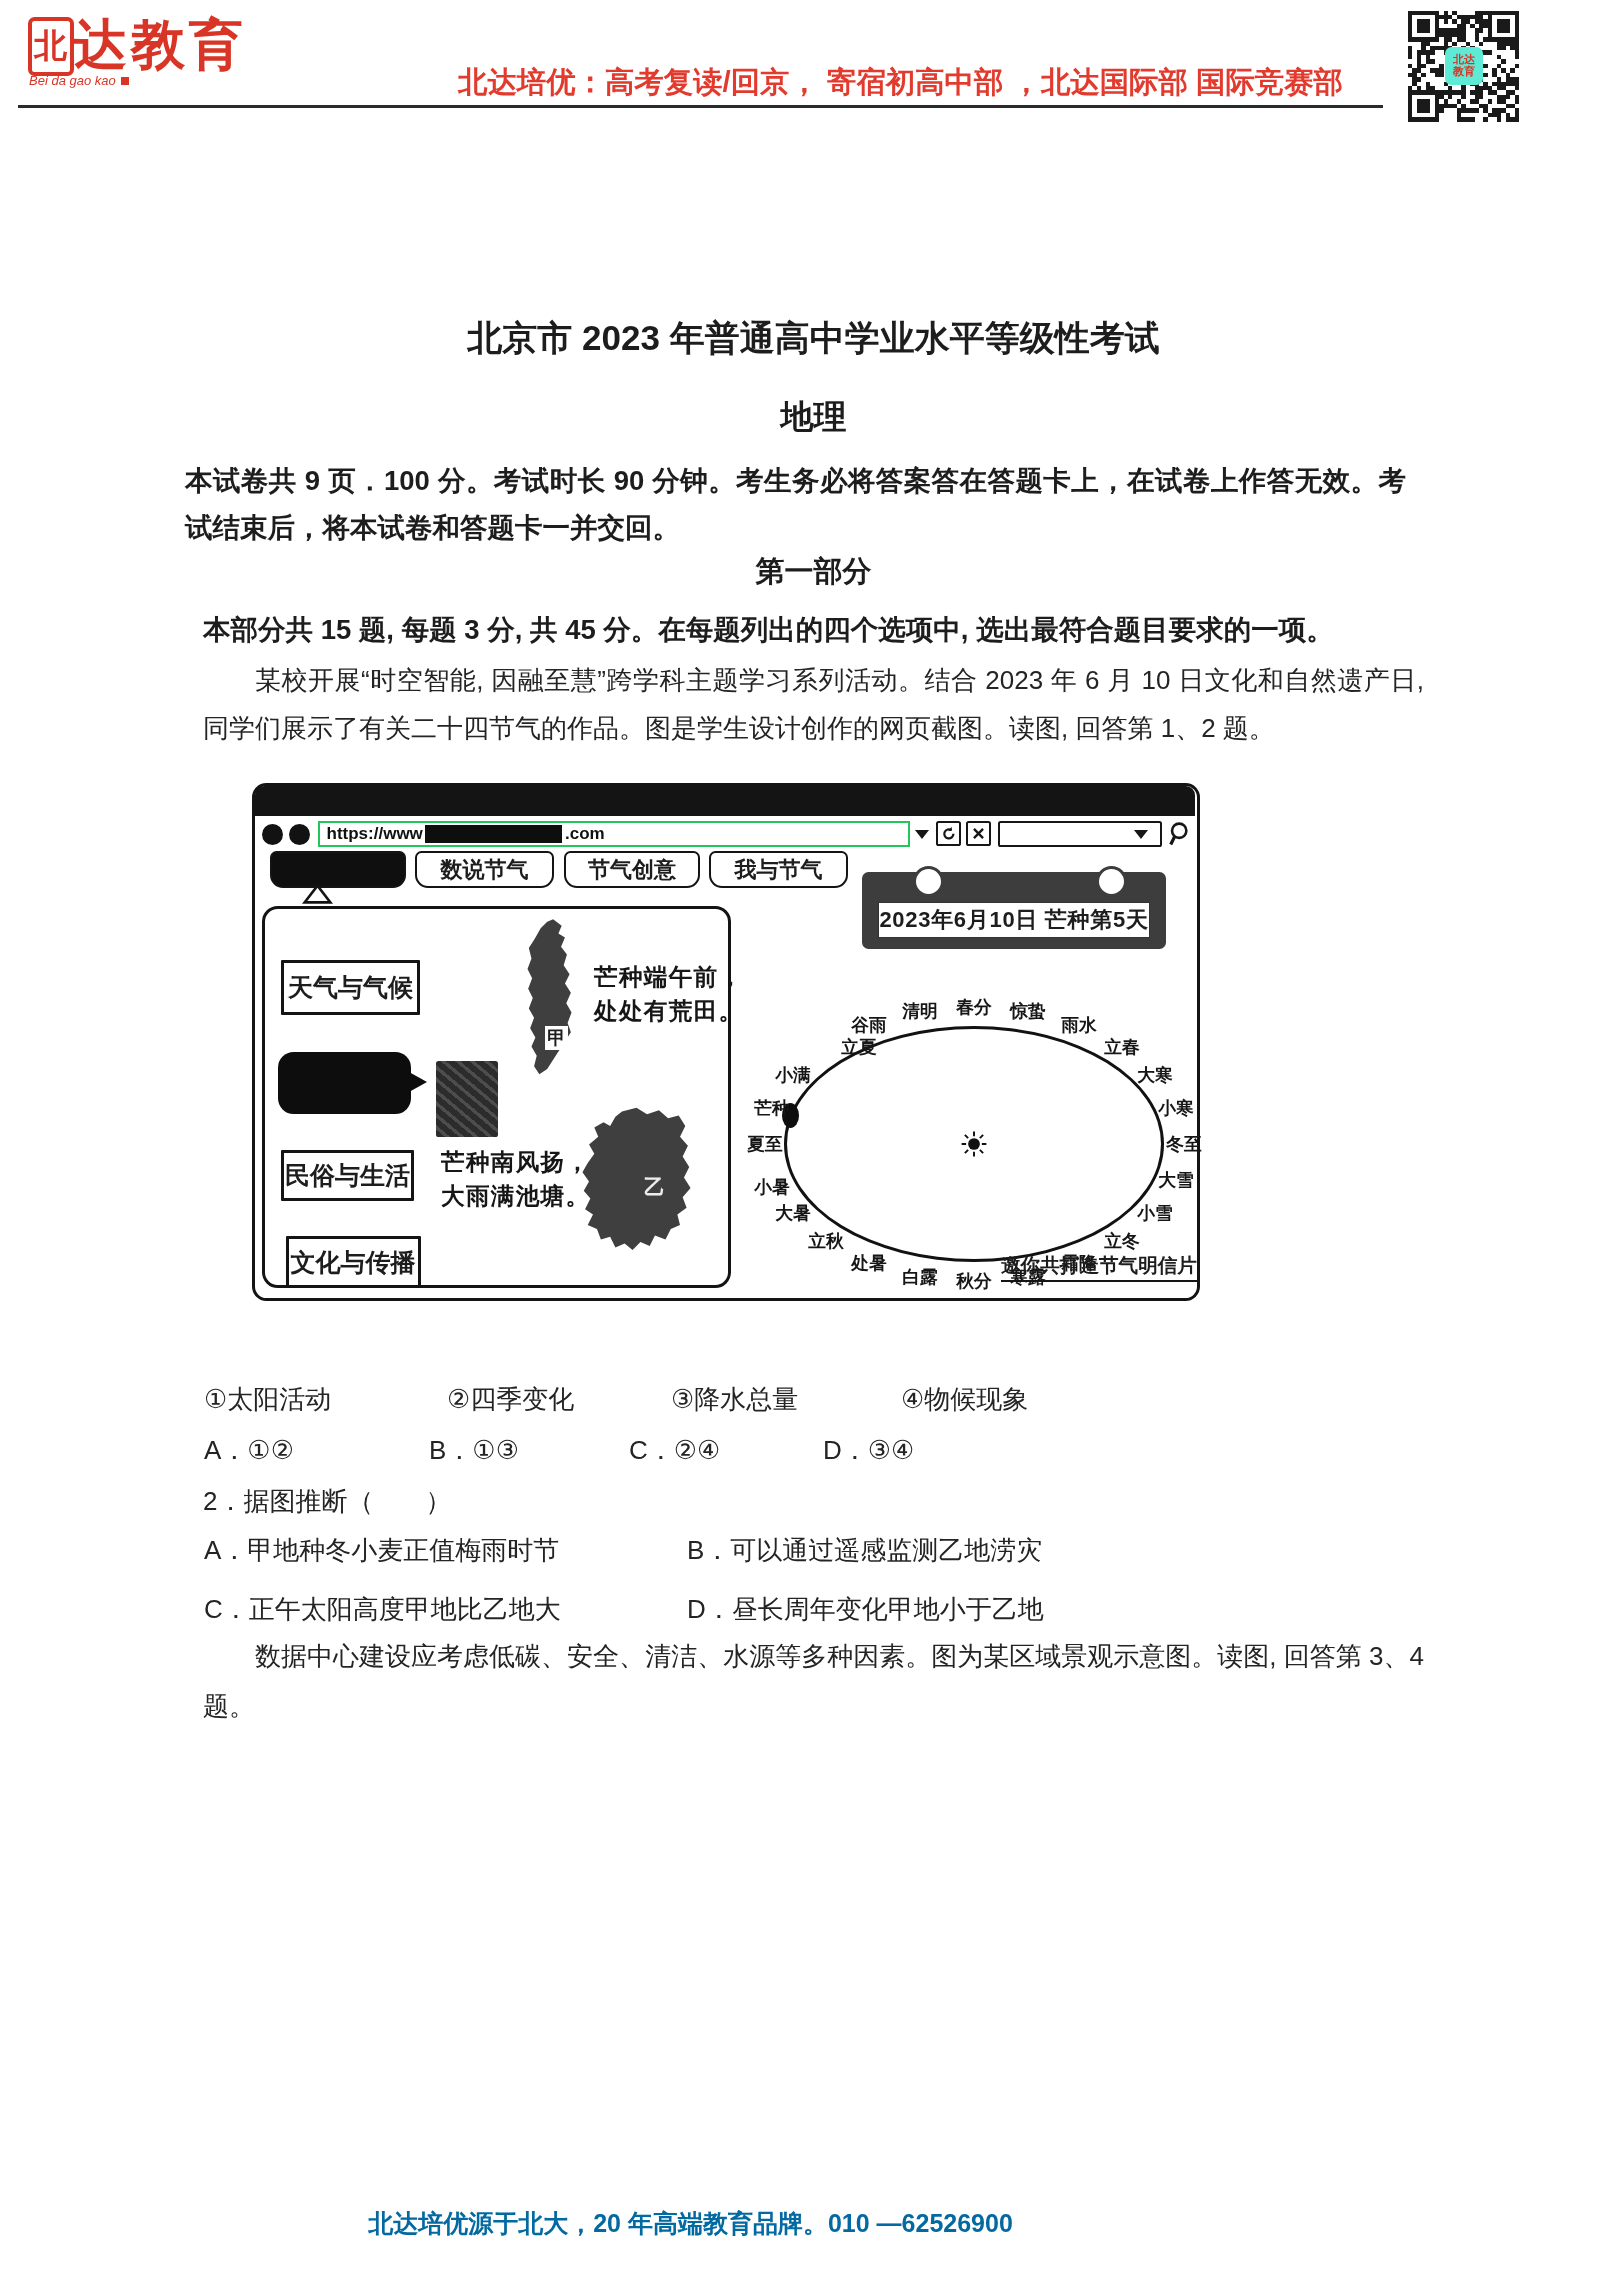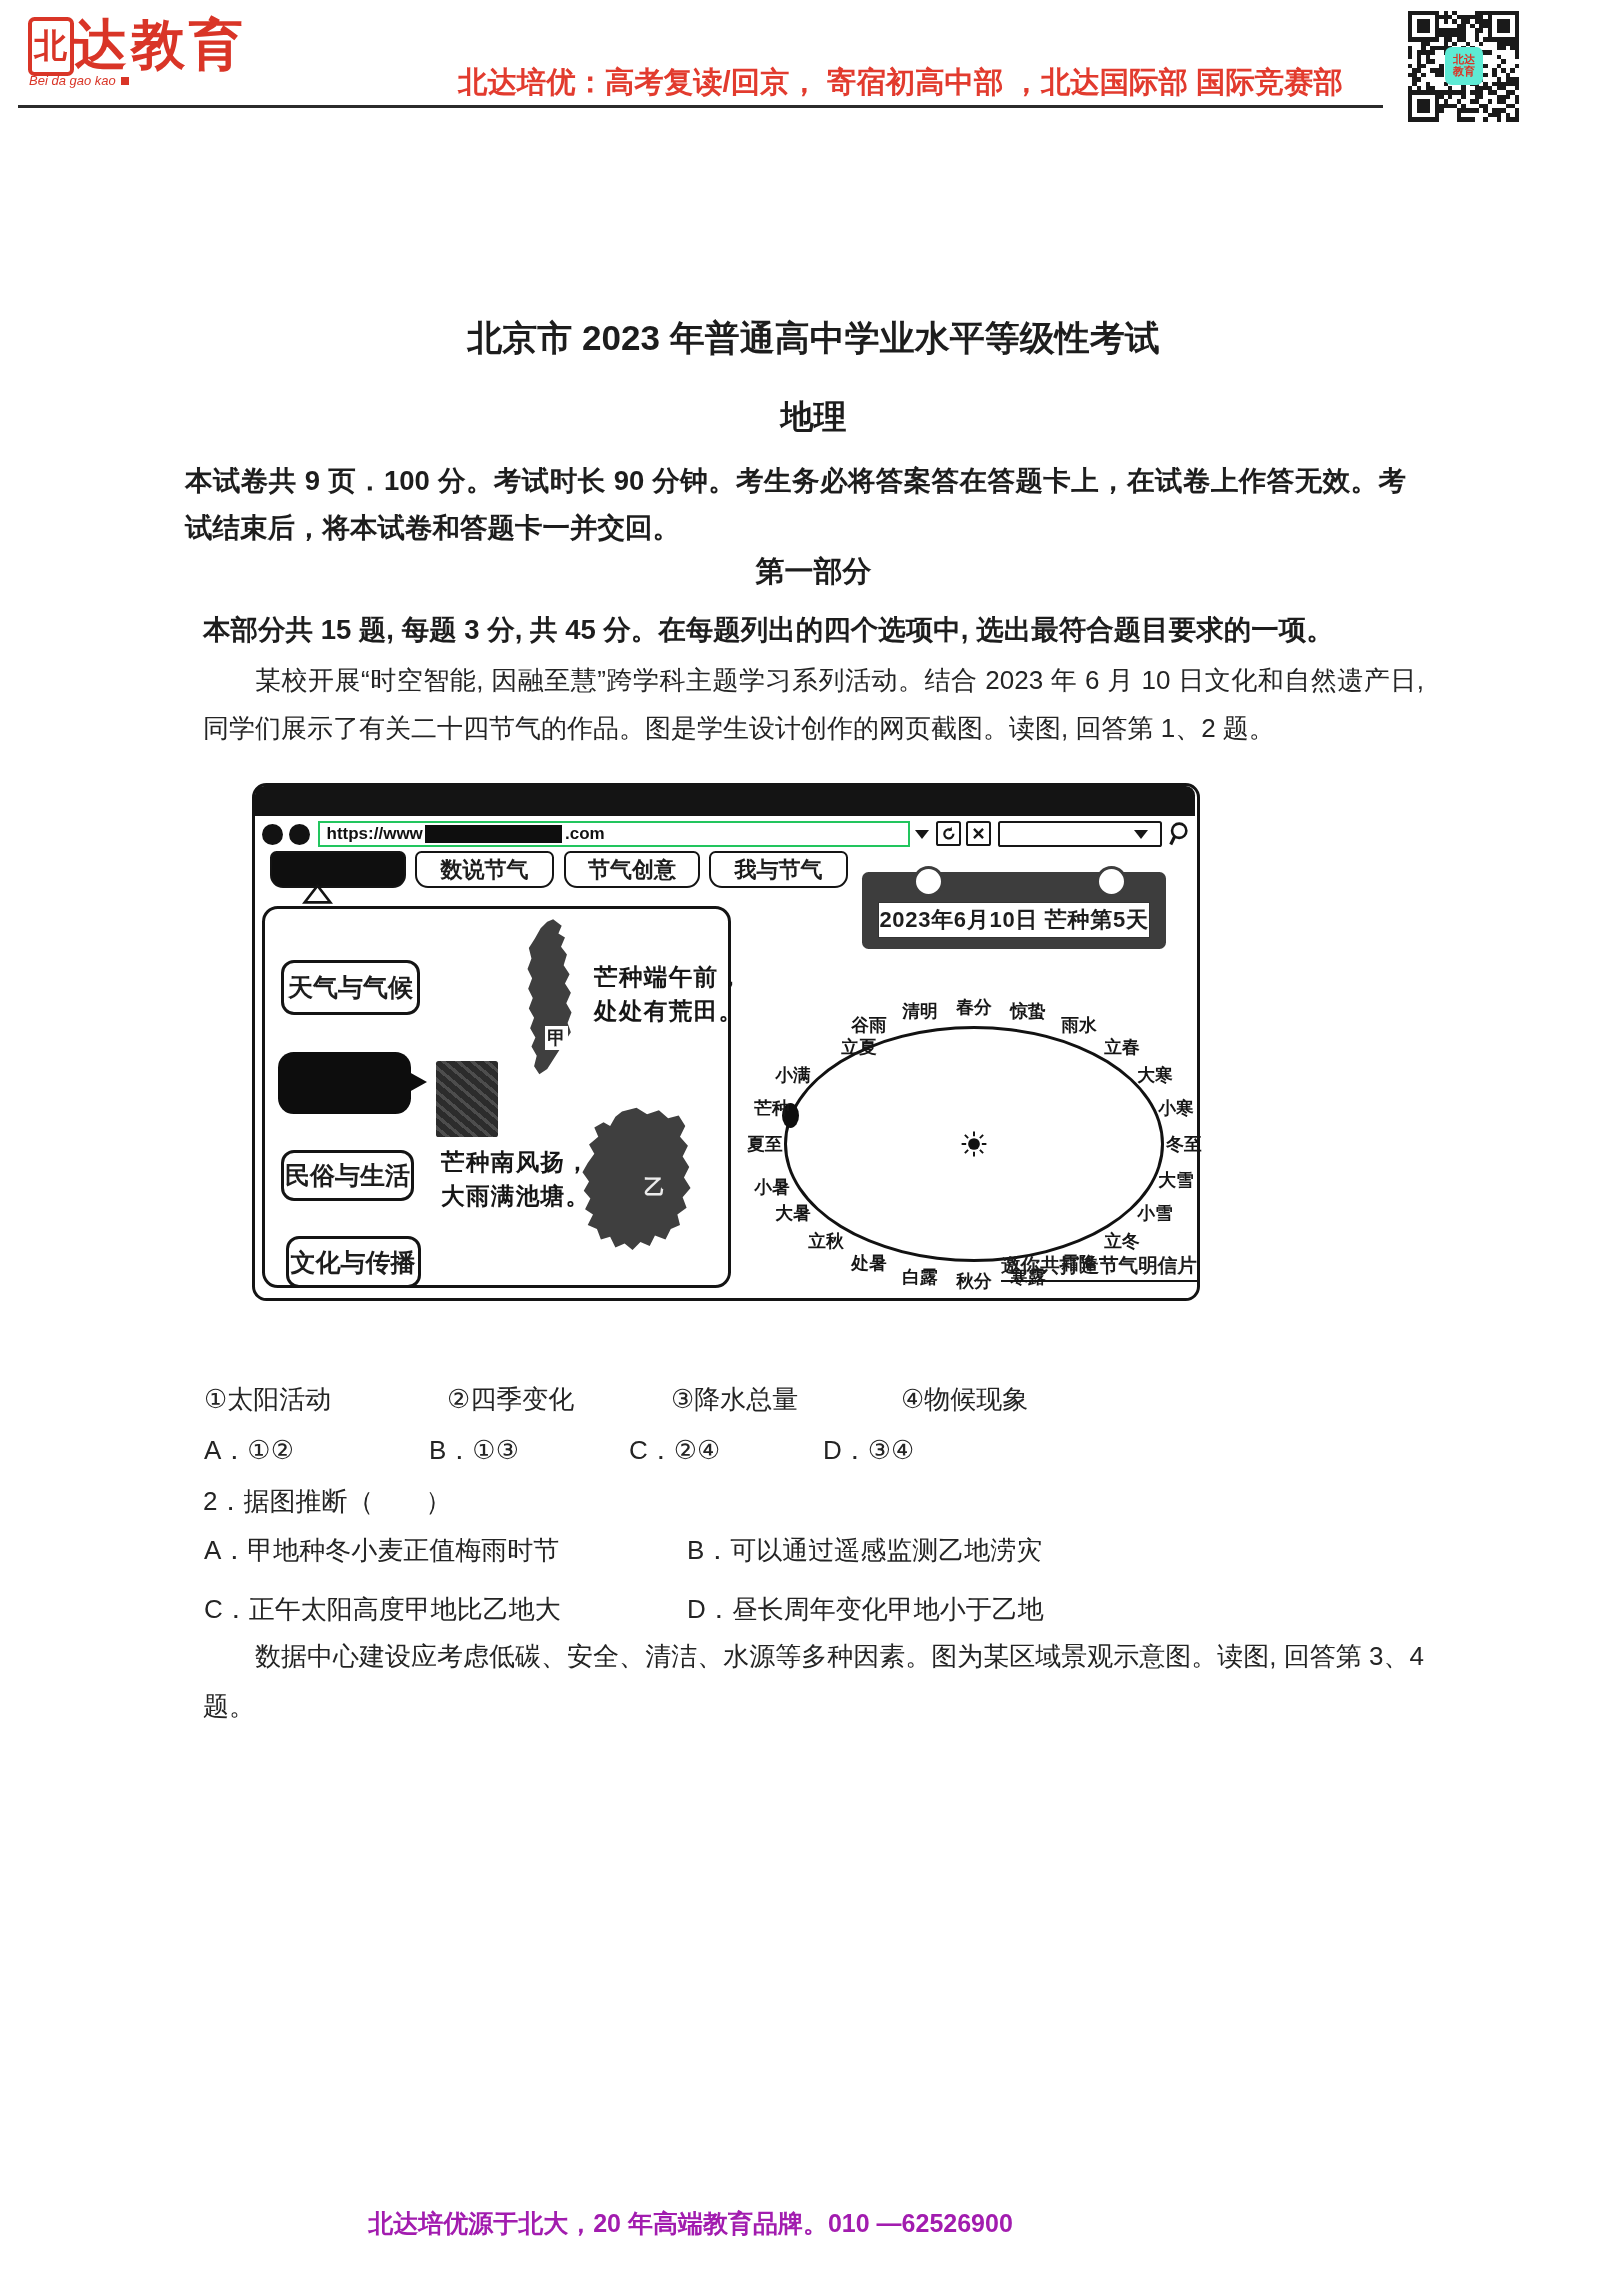--- a/index.html
+++ b/index.html
@@ -50,40 +50,40 @@
   .urlbox .u{font-size:17px;font-weight:bold;color:#111;}
   .redact{width:137px;height:18.3px;background:#0e0e0e;margin:0 2.6px;}
   .caret{width:0;height:0;border-left:7.2px solid transparent;border-right:7.2px solid transparent;border-top:9.8px solid #161616;}
   .minibox{width:25px;height:25px;border:2px solid #161616;border-radius:2.6px;top:35px;box-sizing:border-box;
            display:flex;align-items:center;justify-content:center;}
   .field2{left:743px;top:35px;width:164px;height:26px;border:2px solid #161616;border-radius:2.6px;box-sizing:border-box;}
   .tab{top:65px;height:37px;border:2.6px solid #141414;border-radius:6.5px 6.5px 13px 13px;background:#fff;
        display:flex;align-items:center;justify-content:center;font-size:22px;font-weight:bold;box-sizing:border-box;}
   .tab.sel{background:#0f0f0f;}
   .panel{left:6.5px;top:120px;width:469px;height:382px;border:3.3px solid #141414;border-radius:15.7px;box-sizing:border-box;}
-  .menu-btn{border:3.3px solid #141414;border-radius:13px;background:#fff;display:flex;align-items:center;
+  .menu-btn{border:3.3px solid #141414;border-radius:1px;background:#fff;display:flex;align-items:center;
             justify-content:center;font-size:25px;font-weight:bold;box-sizing:border-box;}
   .blob{left:23px;top:266px;width:133px;height:62px;background:#0d0d0d;border-radius:15.7px;}
   .blob:after{content:"";position:absolute;right:-15.7px;top:19.6px;width:0;height:0;
               border-top:10.5px solid transparent;border-bottom:10.5px solid transparent;border-left:18.3px solid #0d0d0d;}
   .imgbox{left:181px;top:275px;width:62px;height:76px;border-radius:2.6px;
           background:repeating-linear-gradient(40deg,#2c2c2c 0 5.9px,#4d4d4d 5.9px 9.2px);}
   .poem{font-size:23.6px;font-weight:bold;line-height:34px;letter-spacing:1.3px;color:#161616;white-space:nowrap;}
   .maplabel{background:#fff;width:23.6px;height:23.6px;line-height:23.6px;text-align:center;font-size:18.3px;font-weight:bold;}
   .banner{left:607px;top:86px;width:304px;height:77px;background:#3d3d3d;border-radius:6.5px;}
   .banner .hole{position:absolute;top:-6.5px;width:25px;height:25px;border-radius:50%;background:#fff;border:3.3px solid #3d3d3d;}
   .banner .face{position:absolute;left:15.7px;right:15.7px;top:30px;height:34px;background:#fff;border:1.3px solid #333;
                 display:flex;align-items:center;justify-content:center;font-size:22px;font-weight:bold;letter-spacing:0.7px;}
   .orbit{left:529px;top:240px;width:380px;height:236px;border:3.3px solid #121212;border-radius:50%;box-sizing:border-box;}
   .earth{left:527px;top:317px;width:17px;height:25px;background:#0e0e0e;border-radius:50%;}
   .term{position:absolute;transform:translate(-50%,-50%);font-size:17.7px;font-weight:bold;white-space:nowrap;color:#161616;}
   .linktext{left:746px;top:466px;font-size:19.6px;font-weight:bold;border-bottom:2.6px solid #141414;padding-bottom:1.3px;white-space:nowrap;}
 
   
-  .footer{left:0;top:2207px;width:1381px;text-align:center;font-size:25px;font-weight:bold;color:#a21caf;}
+  .footer{left:0;top:2207px;width:1381px;text-align:center;font-size:25px;font-weight:bold;color:#0369a1;}
 </style>
 </head>
 <body>
 
 <div class="page">
 
   <div class="abs seal">
     <span>北</span>
   </div>
   <div class="abs brand">达教育</div>

